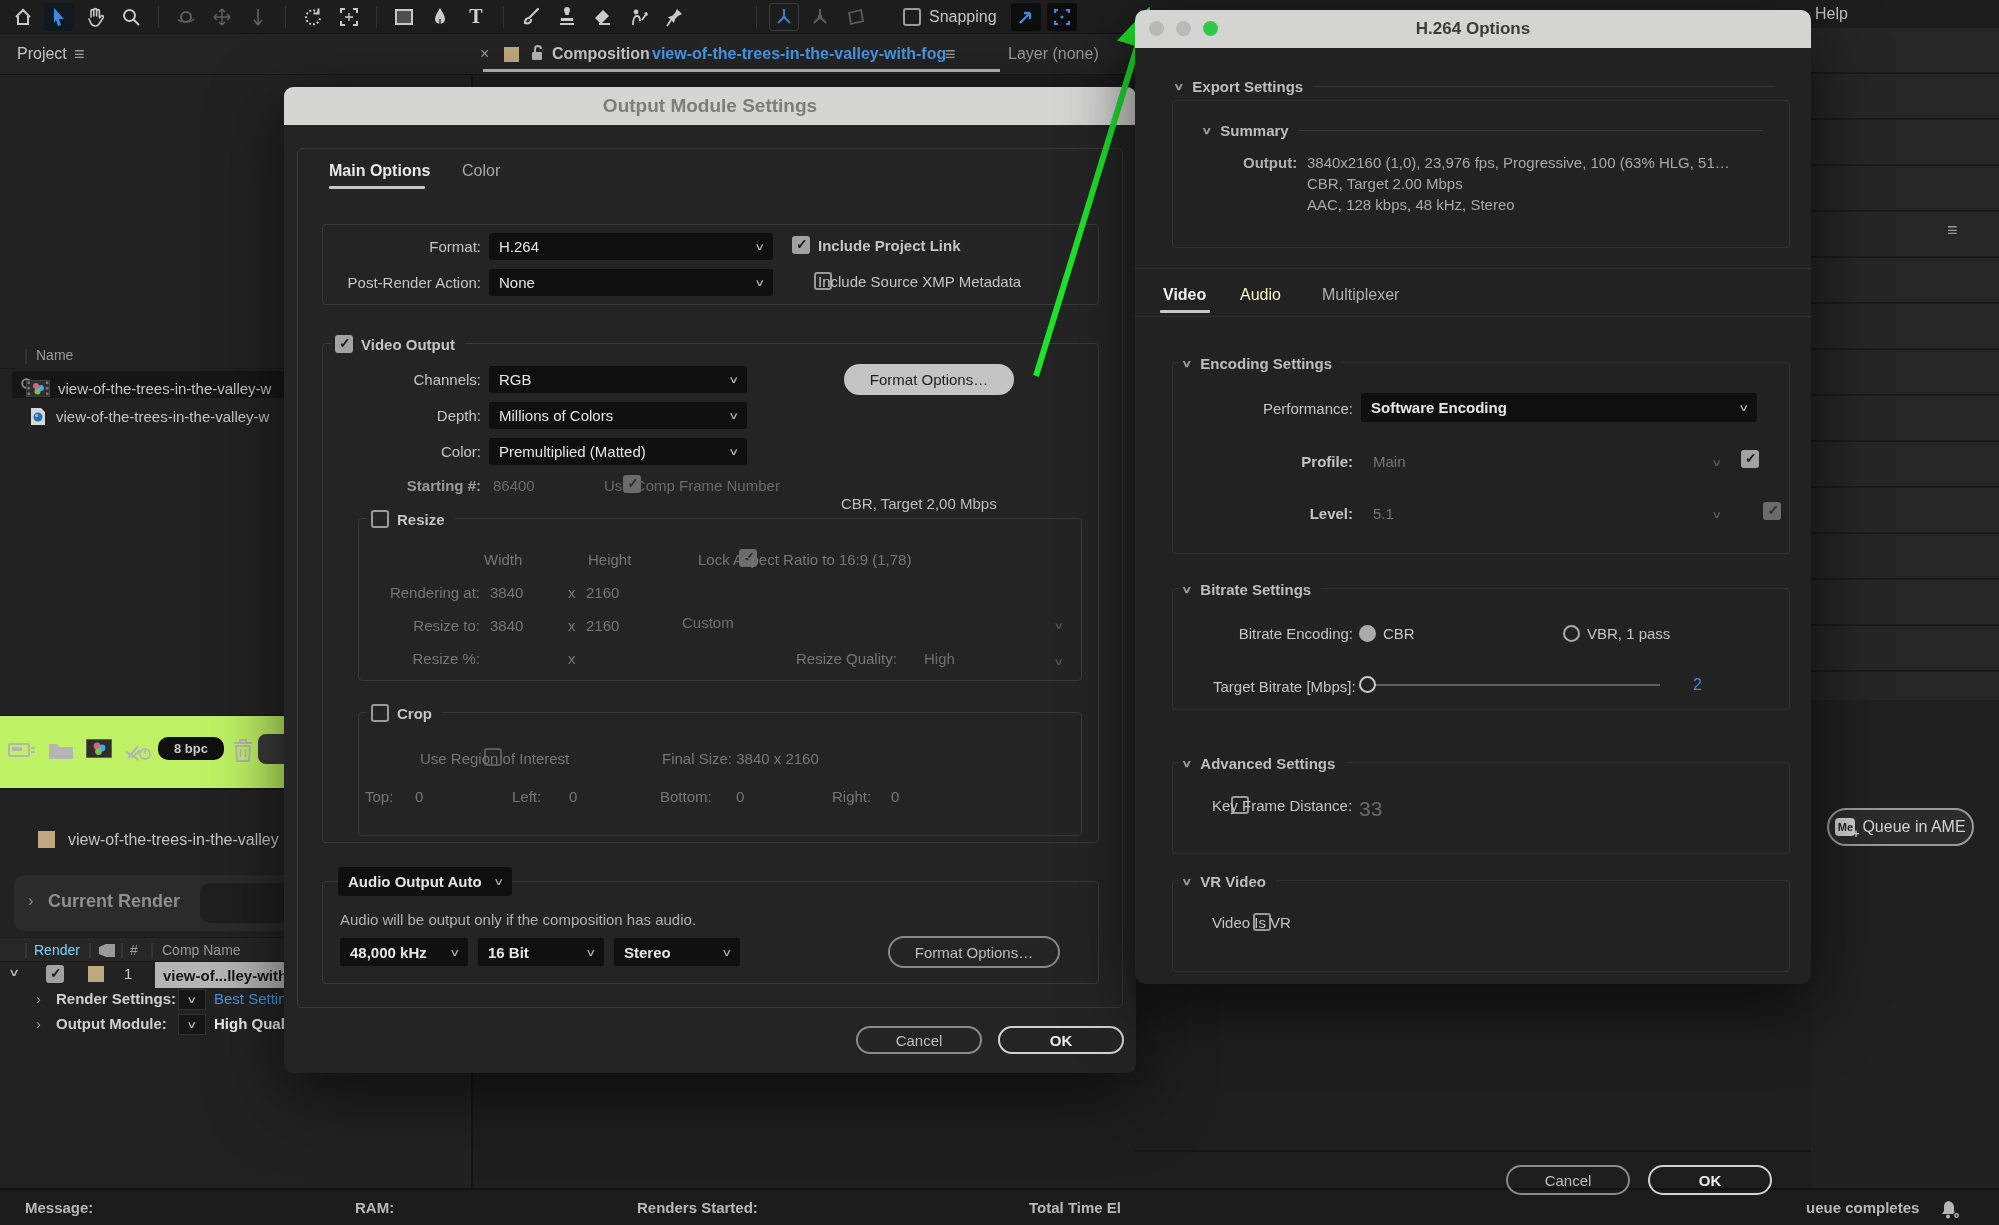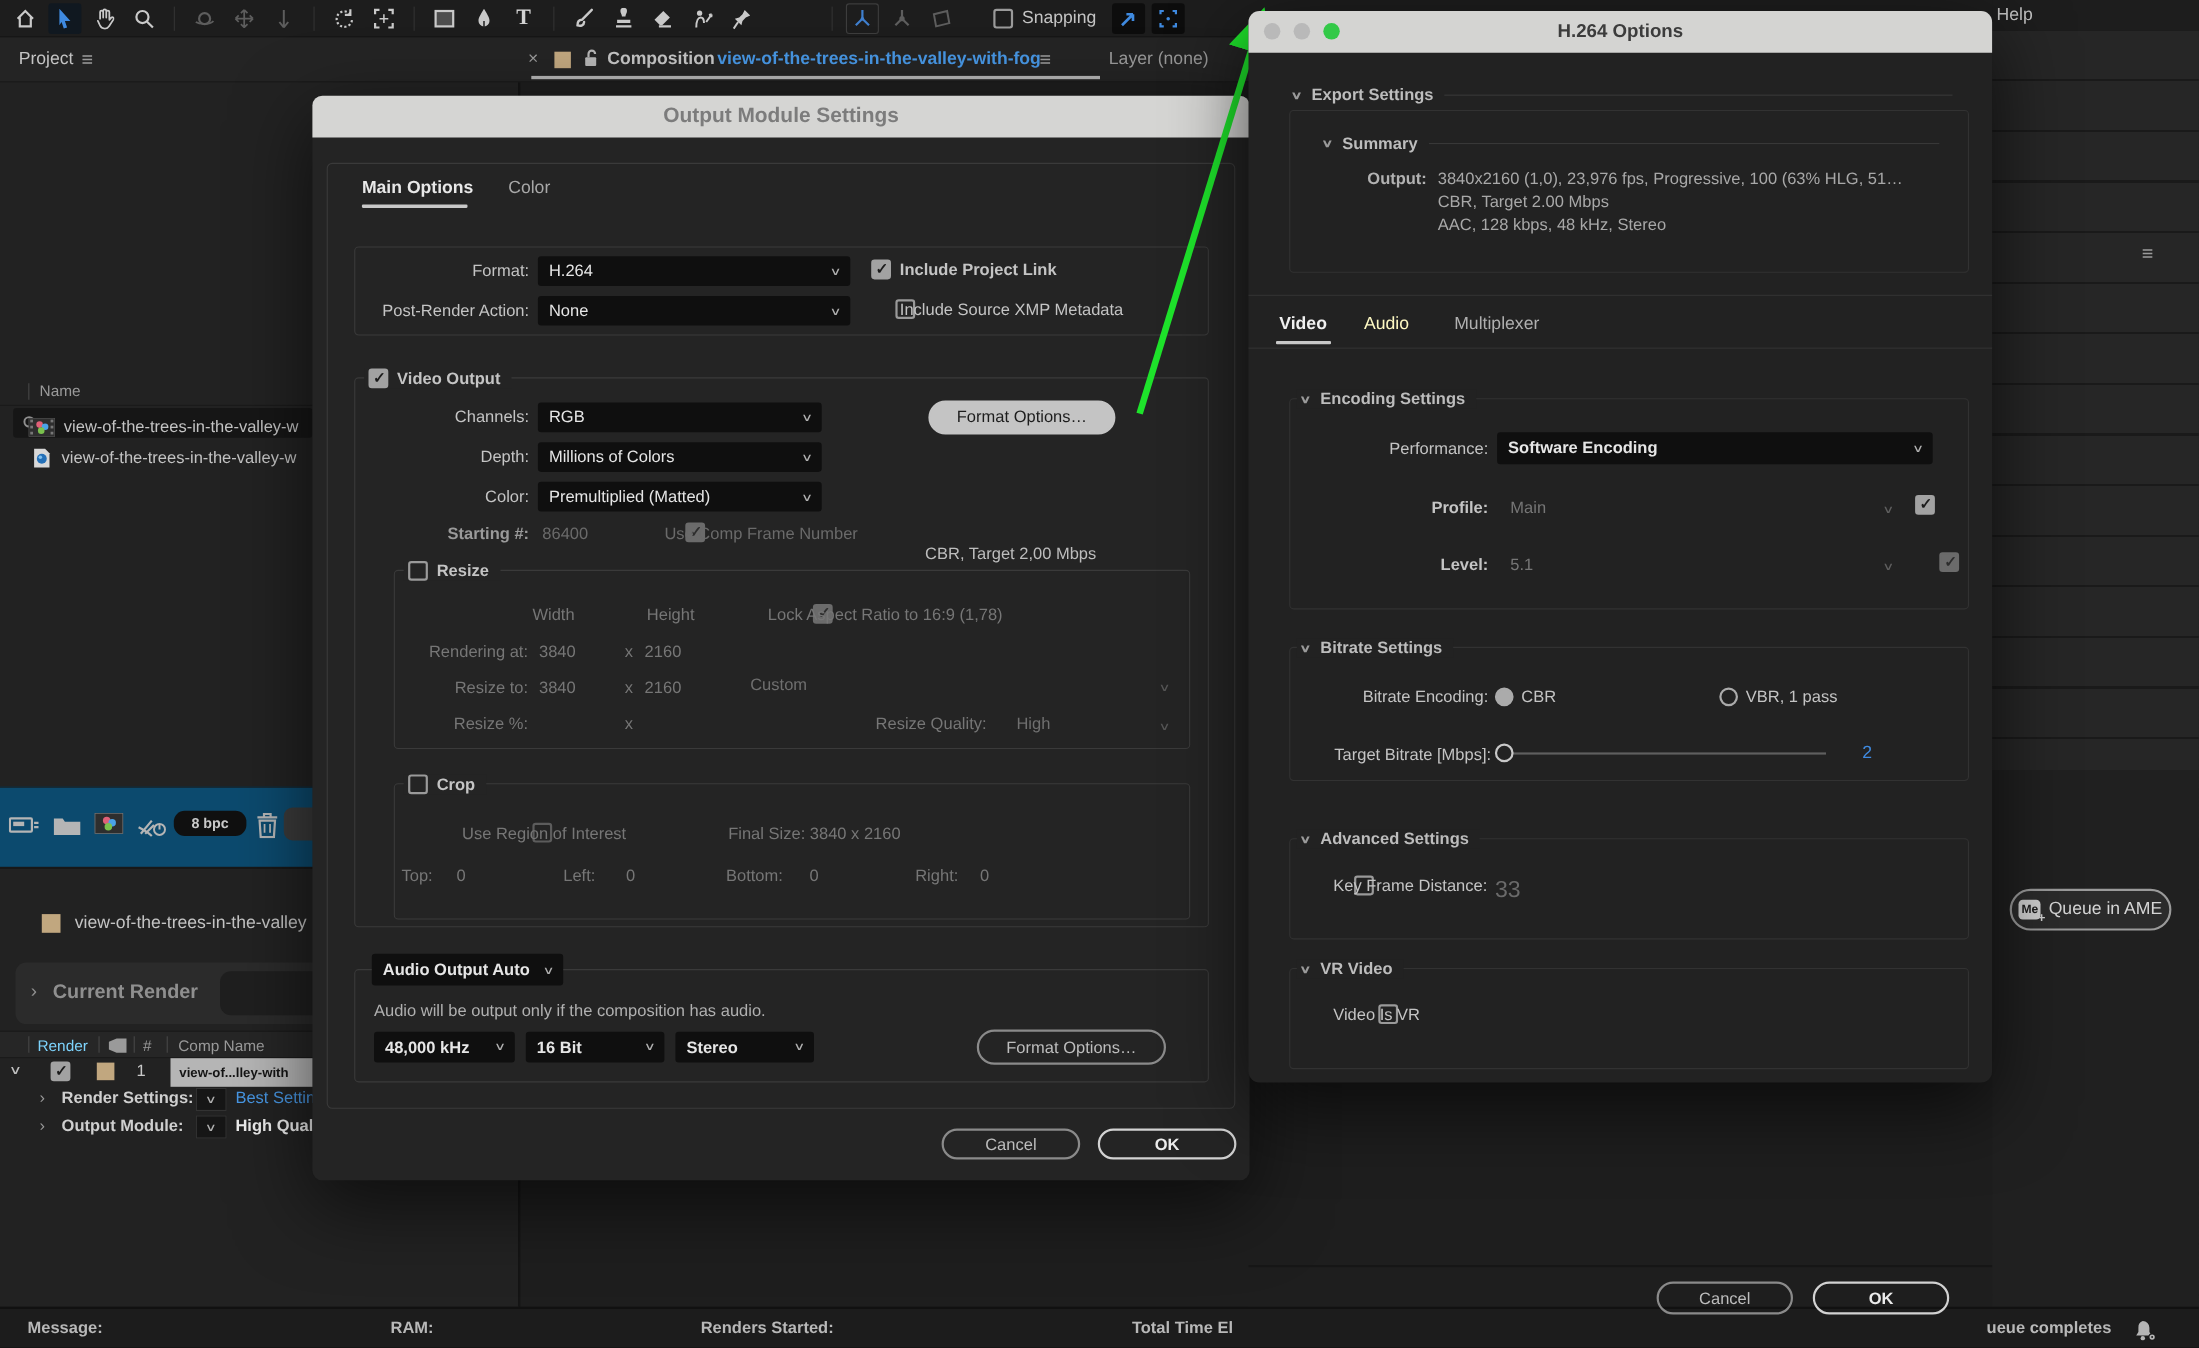--- a/index.html
+++ b/index.html
@@ -249,21 +249,21 @@
     </div>
     <div class="a" style="left:0;top:328px;width:471px;height:27px;display:flex;align-items:center;">
       <svg style="margin-left:30px;" width="16" height="19" viewBox="0 0 16 19">
           <path d="M1 1 H11 L15 5 V18 H1 Z" fill="#d8d8d8"></path>
           <circle cx="8" cy="10" r="4.5" fill="#2470b8"></circle>
           <circle cx="6.7" cy="8.6" r="1.6" fill="#7fc0ef"></circle>
         </svg>
       <span class="lb" style="margin-left:10px;font-size:15px;">view-of-the-trees-in-the-valley-w</span>
     </div>
 
-    <div class="a" style="left:0;top:640px;width:471px;height:75px;border-bottom:2px solid #181818;border-top:1px solid #181818;background:#0c4a6e;">
+    <div class="a" style="left:0;top:640px;width:471px;height:75px;border-bottom:2px solid #181818;border-top:1px solid #181818;background:#bef264;">
       <svg style="position:absolute;left:8px;top:24px;" width="28" height="22" viewBox="0 0 28 22">
           <rect x="1" y="4" width="20" height="12" rx="1" stroke="#b5b5b5" stroke-width="2" fill="none"></rect>
           <rect x="4" y="7" width="10" height="4" fill="#b5b5b5"></rect>
           <path d="M23 8 H27 M23 12 H27" stroke="#b5b5b5" stroke-width="2"></path>
         </svg>
       <svg style="position:absolute;left:48px;top:24px;" width="26" height="20" viewBox="0 0 26 20">
           <path d="M1 4 H9 L11 7 H25 V19 H1 Z" fill="#b5b5b5"></path>
         </svg>
       <svg style="position:absolute;left:86px;top:23px;" width="26" height="19" viewBox="0 0 26 19">
           <rect x="0" y="0" width="26" height="19" fill="#2e2e2e" stroke="#777" stroke-width="1.4"></rect>
@@ -308,21 +308,21 @@
       <span style="position:absolute;left:150px;top:3px;color:#3f3f3f;">|</span>
       <span style="position:absolute;left:162px;top:4px;color:#9a9a9a;font-size:14px;">Comp Name</span>
     </div>
 
     <div class="a" style="left:0;top:887px;width:471px;height:26px;">
       <span style="position:absolute;left:10px;top:4px;color:#bfbfbf;font-size:11px;transform:scale(1.5,1);">∨</span>
       <span class="cb on" style="position:absolute;left:46px;top:3px;"></span>
       <span style="position:absolute;left:88px;top:4px;width:16px;height:16px;background:#c1a77f;"></span>
       <span style="position:absolute;left:124px;top:3px;color:#c9c9c9;font-size:15px;">1</span>
       <div style="position:absolute;left:155px;top:0;width:316px;height:26px;background:#b5b5b5;display:flex;align-items:center;padding-left:8px;">
-        <span style="color:#141414;font-size:12px;font-weight:bold;">view-of...lley-with</span>
+        <span style="color:#141414;font-size:15px;font-weight:bold;">view-of...lley-with</span>
       </div>
     </div>
 
     <div class="a" style="left:0;top:913px;width:471px;height:24px;">
       <span style="position:absolute;left:36px;top:2px;color:#9a9a9a;font-size:15px;">›</span>
       <span style="position:absolute;left:56px;top:2px;color:#cfcfcf;font-size:15px;font-weight:bold;">Render Settings:</span>
       <div style="position:absolute;left:178px;top:1px;width:28px;height:21px;background:#161616;border:1px solid #333;display:flex;align-items:center;justify-content:center;">
           <span class="chev">∨</span>
         </div>
       <span class="bluelink" style="position:absolute;left:214px;top:2px;font-size:15px;">Best Settings</span>

